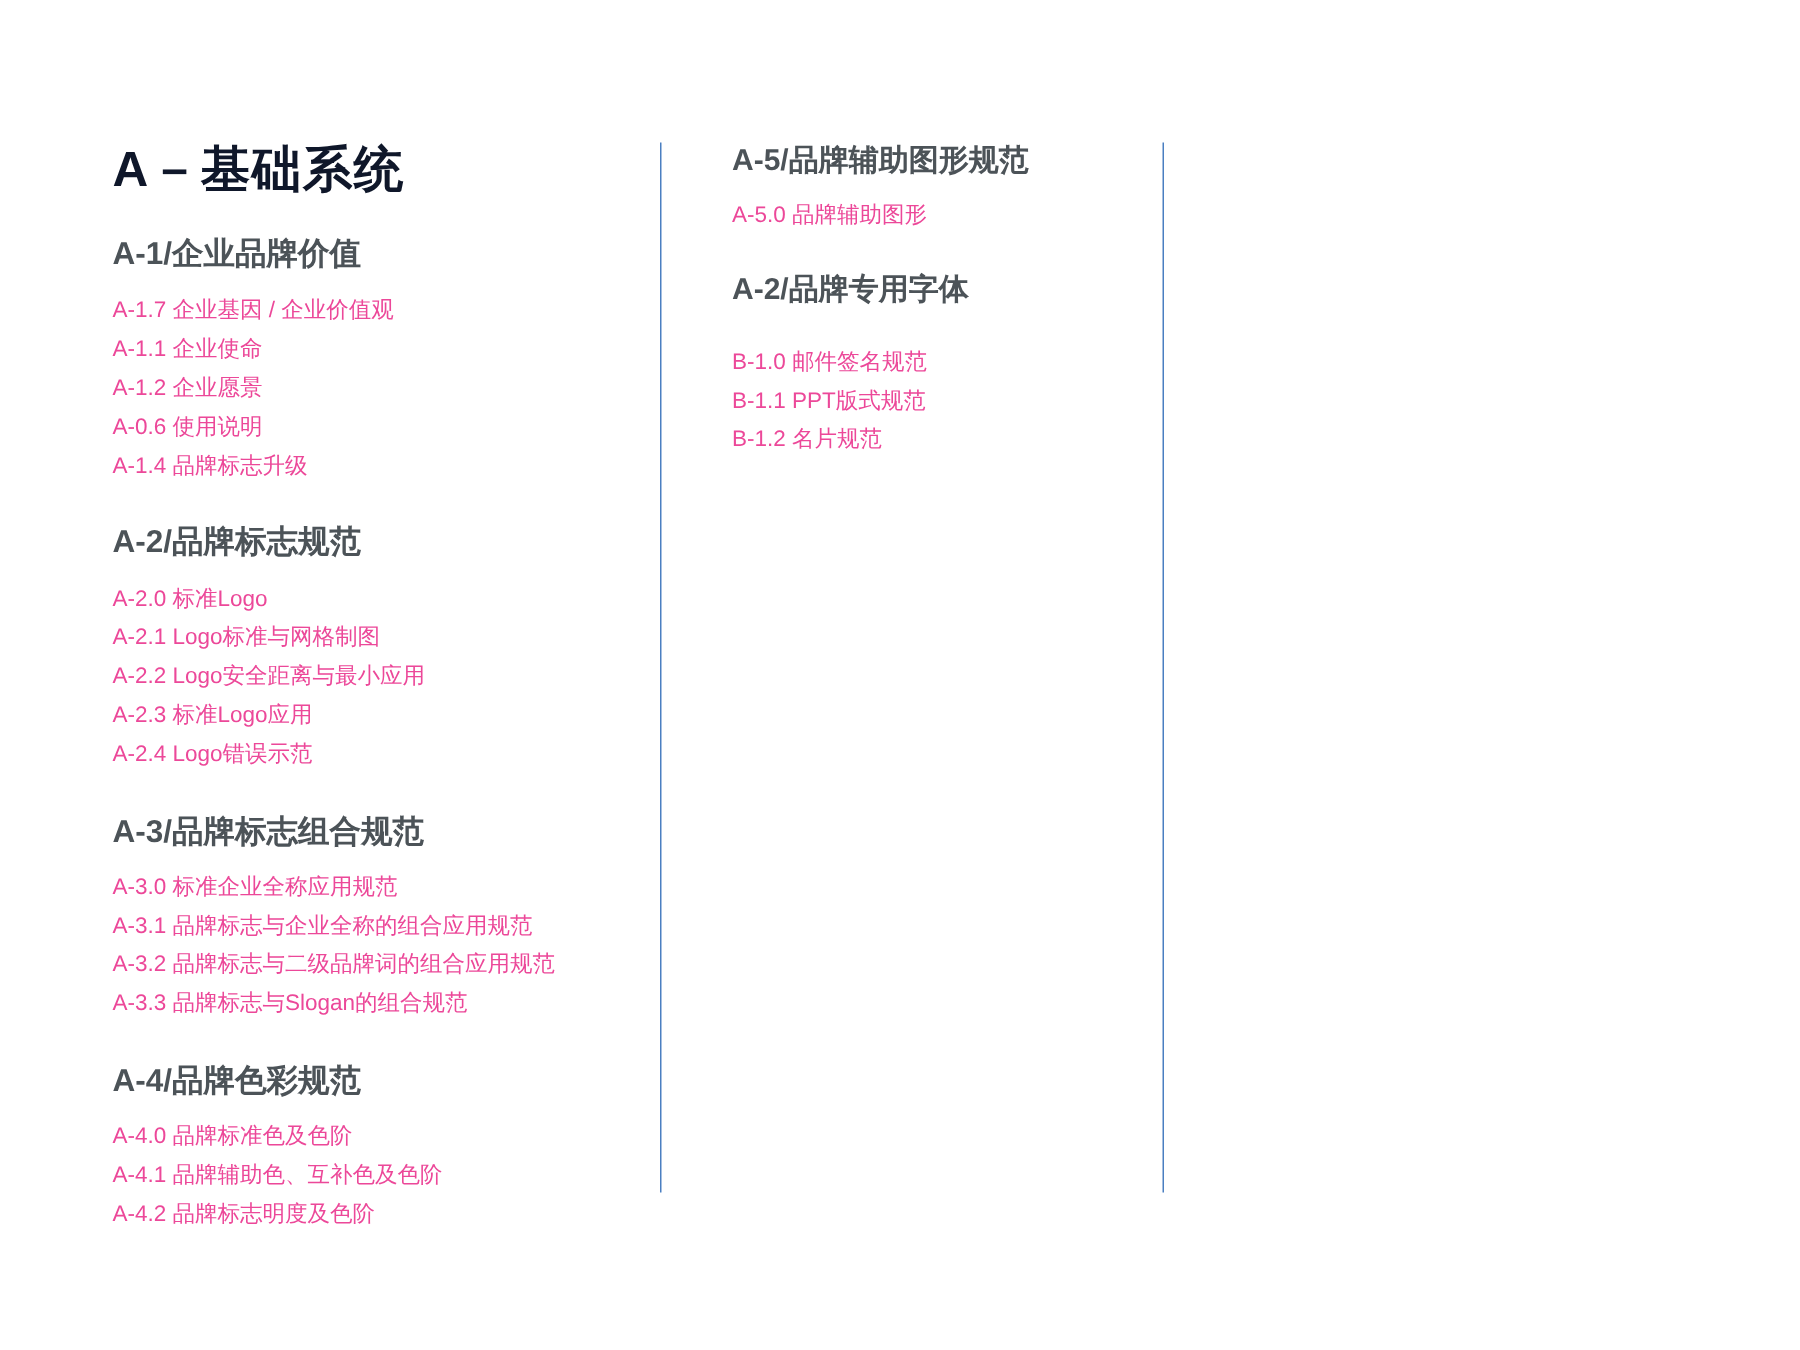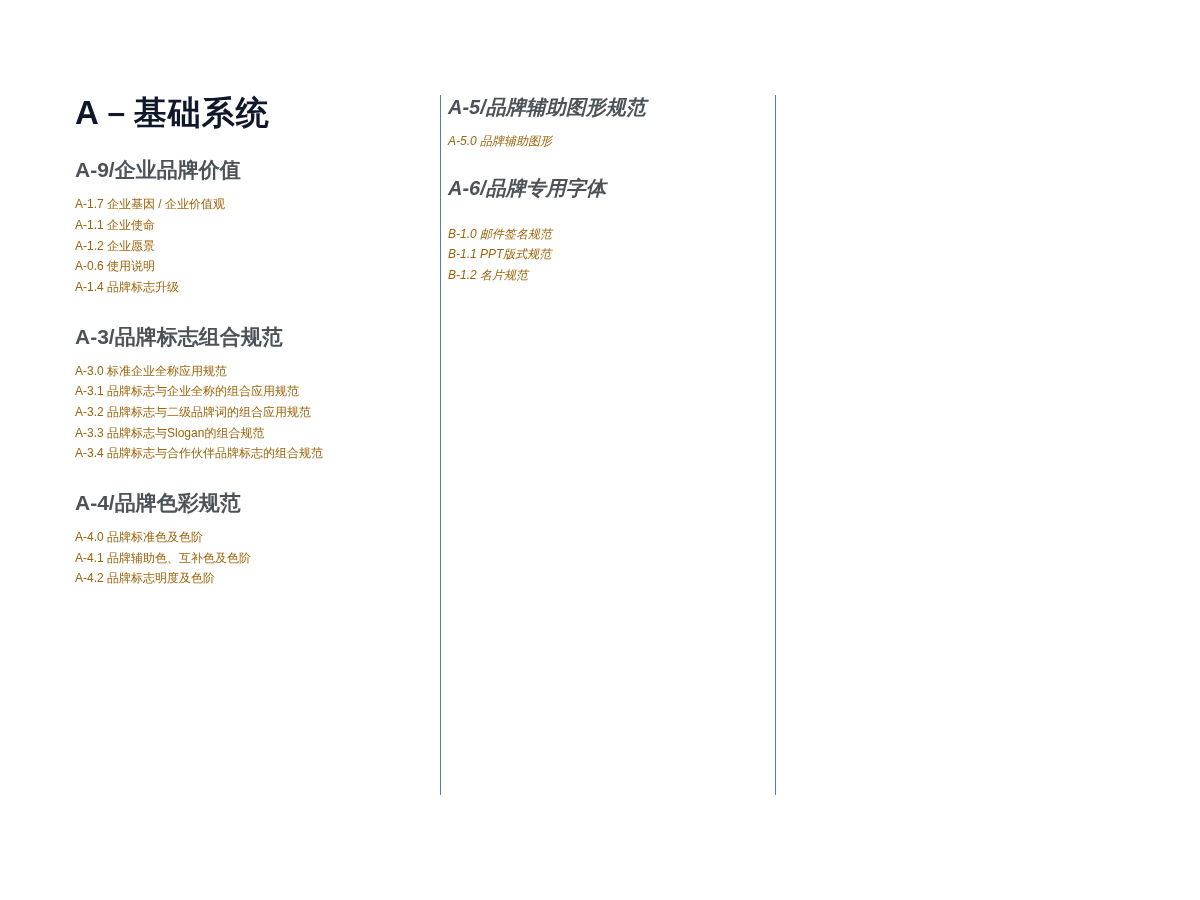--- a/index.html
+++ b/index.html
@@ -31,21 +31,21 @@
     background: #4a7fc1;
   }
   .rule.left  { left: 440px; }
   .rule.right { left: 775px; }
 
   .col {
     position: absolute;
     top: 95px;
   }
   .col-left  { left: 75px;  width: 355px; }
-  .col-right { left: 448px; width: 300px; font-style: italic; }
+  .col-right { left: 488px; width: 300px; }
 
   
   .sys-title {
     font-size: 33px;
     font-weight: bold;
     color: #0f172a;
     letter-spacing: 1px;
     line-height: 1.1;
     margin: 0 0 26px 0;
     white-space: nowrap;
@@ -65,62 +65,71 @@
     line-height: 1.2;
     margin: 0 0 12px 0;
     white-space: nowrap;
   }
   .grp-items {
     margin: 0;
     padding: 0;
     list-style: none;
   }
   .grp-items li {
-    font-size: 12px;
+    font-size: 15px;
     line-height: 1.72;
-    color: #a16207;
+    color: #ec4899;
     white-space: nowrap;
   }
 
   
   .col-right .grp { margin-bottom: 24px; }
   .col-right .grp-title { font-size: 20px; }
 </style>
 </head>
 <body>
 
 <div class="page">
 
   <div class="rule left"></div>
   <div class="rule right"></div>
 
   <div class="col col-left">
 
     <h1 class="sys-title">A－基础系统</h1>
 
     <div class="grp">
-      <h2 class="grp-title">A-9/企业品牌价值</h2>
+      <h2 class="grp-title">A-1/企业品牌价值</h2>
       <ul class="grp-items">
         <li>A-1.7 企业基因 / 企业价值观</li>
         <li>A-1.1 企业使命</li>
         <li>A-1.2 企业愿景</li>
         <li>A-0.6 使用说明</li>
         <li>A-1.4 品牌标志升级</li>
       </ul>
     </div>
 
+    <div class="grp">
+      <h2 class="grp-title">A-2/品牌标志规范</h2>
+      <ul class="grp-items">
+        <li>A-2.0 标准Logo</li>
+        <li>A-2.1 Logo标准与网格制图</li>
+        <li>A-2.2 Logo安全距离与最小应用</li>
+        <li>A-2.3 标准Logo应用</li>
+        <li>A-2.4 Logo错误示范</li>
+      </ul>
+    </div>
 
     <div class="grp">
       <h2 class="grp-title">A-3/品牌标志组合规范</h2>
       <ul class="grp-items">
         <li>A-3.0 标准企业全称应用规范</li>
         <li>A-3.1 品牌标志与企业全称的组合应用规范</li>
         <li>A-3.2 品牌标志与二级品牌词的组合应用规范</li>
         <li>A-3.3 品牌标志与Slogan的组合规范</li>
-        <li>A-3.4 品牌标志与合作伙伴品牌标志的组合规范</li>
       </ul>
     </div>
 
     <div class="grp">
       <h2 class="grp-title">A-4/品牌色彩规范</h2>
       <ul class="grp-items">
         <li>A-4.0 品牌标准色及色阶</li>
         <li>A-4.1 品牌辅助色、互补色及色阶</li>
         <li>A-4.2 品牌标志明度及色阶</li>
       </ul>
@@ -131,21 +140,21 @@
   <div class="col col-right">
 
     <div class="grp">
       <h2 class="grp-title">A-5/品牌辅助图形规范</h2>
       <ul class="grp-items">
         <li>A-5.0 品牌辅助图形</li>
       </ul>
     </div>
 
     <div class="grp">
-      <h2 class="grp-title">A-6/品牌专用字体</h2>
+      <h2 class="grp-title">A-2/品牌专用字体</h2>
     </div>
 
 
     <div class="grp">
       <ul class="grp-items">
         <li>B-1.0 邮件签名规范</li>
         <li>B-1.1 PPT版式规范</li>
         <li>B-1.2 名片规范</li>
       </ul>
     </div>

